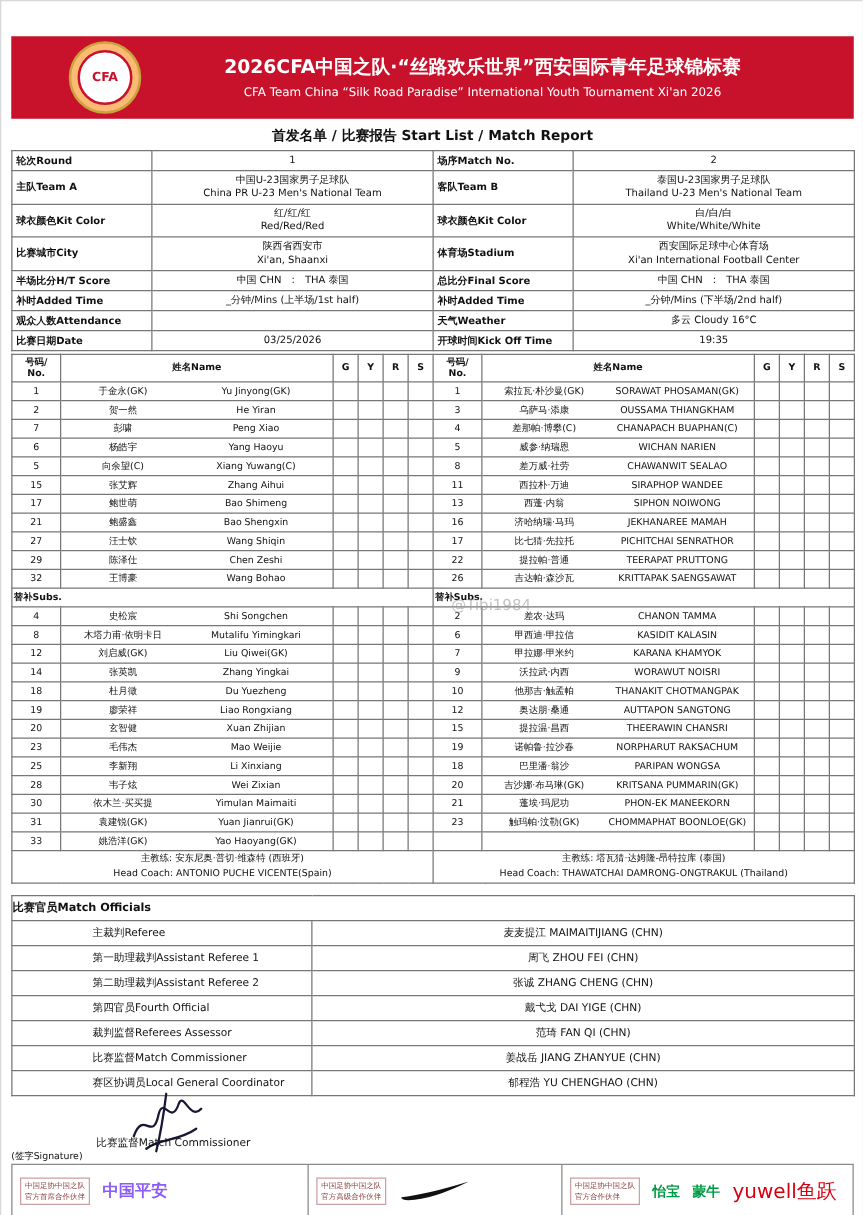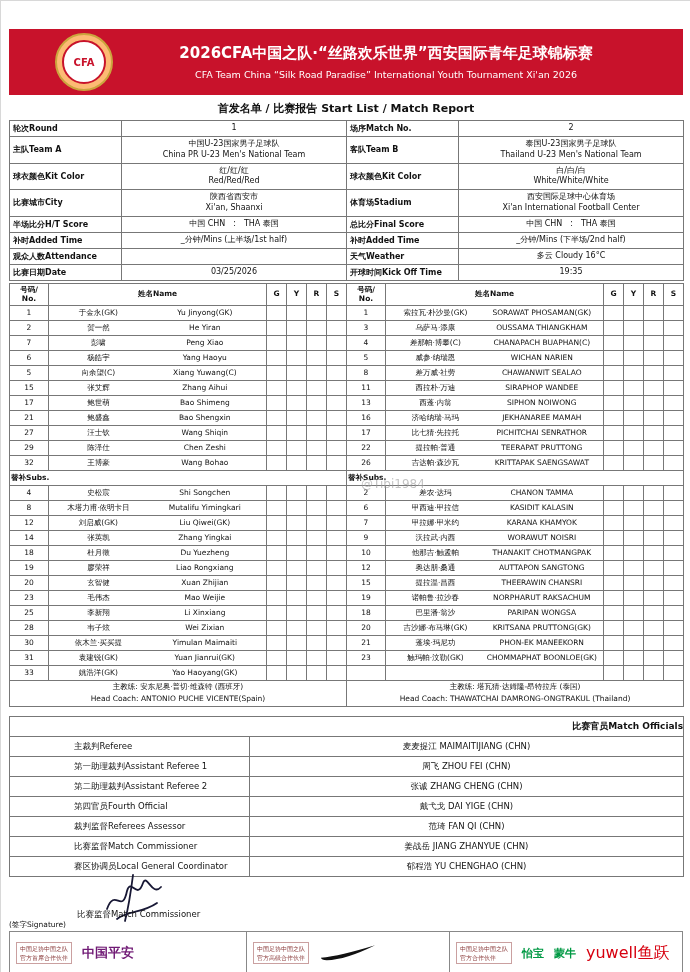--- a/index.html
+++ b/index.html
@@ -29,37 +29,37 @@
   .roster{margin-top:2px;}
   .roster th{font-size:7.5px;font-weight:bold;text-align:center;white-space:pre-line;padding:1px 0;line-height:1.25;}
   .roster td{font-size:7.5px;height:14px;padding:0 1px;}
   .roster .no{text-align:center;}
   .roster .nm .cn{display:inline-block;width:45%;text-align:center;vertical-align:middle;}
   .roster .nm .en{display:inline-block;width:54%;text-align:center;vertical-align:middle;}
   .subs-label{font-weight:bold;font-size:8px;padding-left:12px;}
   .coach-cell{text-align:center;font-size:7.5px;white-space:pre-line;line-height:1.7;padding:3px 2px;}
 
   .officials{margin-top:9px;}
-  .officials .o-title{font-size:9px;font-weight:bold;text-align:right;padding:3px 0;}
+  .officials .o-title{font-size:9px;font-weight:bold;text-align:left;padding:3px 0;}
   .officials .o-lbl{font-size:8.5px;text-align:left;padding:3.5px 0 3.5px 64px;}
   .officials .o-val{font-size:8.5px;text-align:center;padding:3.5px 0;margin-top:20px;}
 
   .sig-area{position:relative;height:54px;}
   .sig-role{position:absolute;left:68px;top:32px;font-size:8.5px;}
   .sig-hint{position:absolute;left:0;top:43px;font-size:7.5px;}
   .sig-svg{position:absolute;left:86px;top:-8px;}
 
   .sponsors{border:1px solid #888;}
   .s-row{display:flex;}
   .s-cell{display:flex;align-items:center;gap:10px;padding:5px 6px;min-height:32px;}
   .s-cell + .s-cell{border-left:1px solid #888;}
   .c1{flex:0 0 224px;} .c2{flex:0 0 190px;} .c3{flex:1;}
   .s-note{font-size:6px;line-height:1.5;color:#8a3a3a;border:1px solid #caa0a0;padding:1px 3px;
           white-space:pre-line;flex:0 0 auto;}
-  .pingan{color:#701a75;font-weight:bold;font-size:13px;}
+  .pingan{color:#8b5cf6;font-weight:bold;font-size:13px;}
   .yibao{color:#009944;font-weight:bold;font-size:11px;}
   .mengniu{color:#009944;font-weight:bold;font-size:11px;}
   .yuwell{color:#d7000f;font-weight:normal;font-size:16px;}
 
   .watermark{position:absolute;left:360px;top:476px;font-size:12px;color:#9c9c9c;opacity:.6;z-index:5;}
 </style>
 </head>
 <body>
 
 <div class="page">
@@ -579,21 +579,21 @@
             <td class="no">28</td>
             <td class="nm">
               <span class="cn">韦子炫</span><span class="en">Wei Zixian</span>
             </td>
             <td></td>
             <td></td>
             <td></td>
             <td></td>
             <td class="no">20</td>
             <td class="nm">
-              <span class="cn">吉沙娜·布马琳(GK)</span><span class="en">KRITSANA PRUTTONG(GK)</span>
+              <span class="cn">吉沙娜·布马琳(GK)</span><span class="en">KRITSANA PUMMARIN(GK)</span>
             </td>
             <td></td>
             <td></td>
             <td></td>
             <td></td>
           </tr>
 
           <tr>
             <td class="no">30</td>
             <td class="nm">

